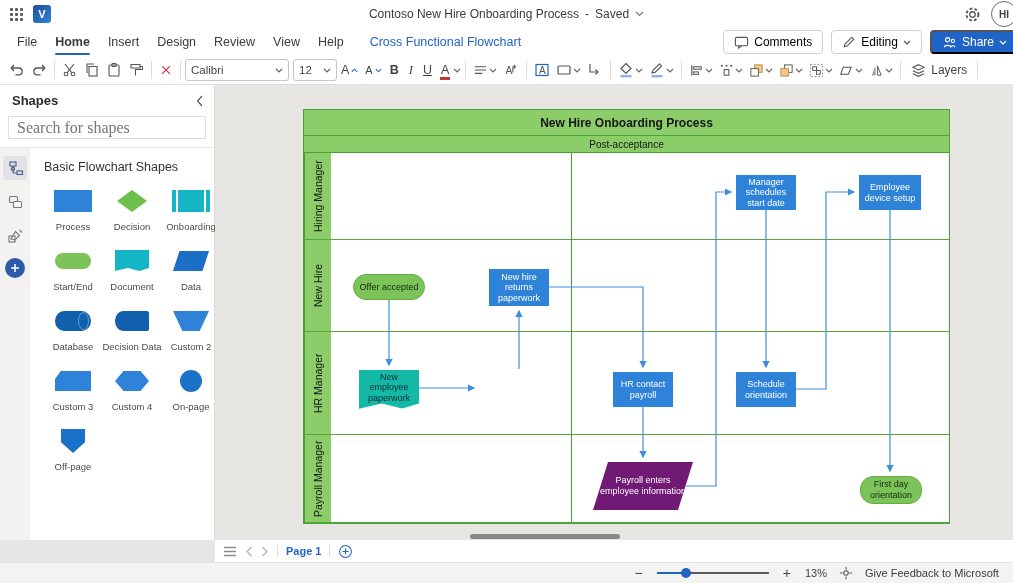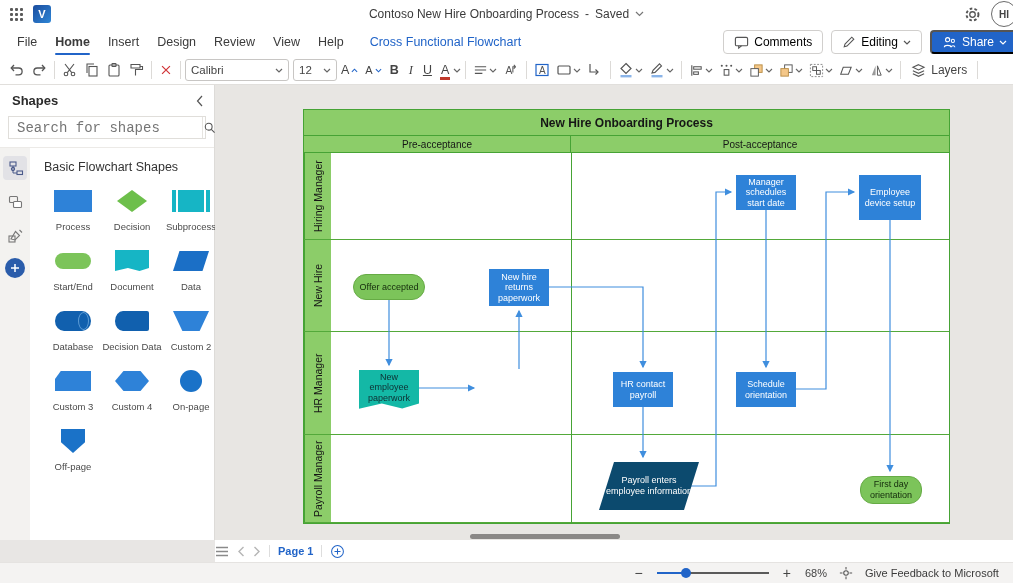--- a/index.html
+++ b/index.html
@@ -57,22 +57,22 @@
   .main { position:absolute; left:0; top:85px; width:1013px; height:455px; display:flex; }
 
   
   .panel { width:215px; background:#fff; border-right:1px solid #dddbd8; display:flex;
     flex-direction:column; flex:none; }
   .panel-head { display:flex; align-items:center; justify-content:space-between;
     padding:8px 10px 6px 12px; }
   .panel-title { font-size:13px; font-weight:bold; color:#2b2b2b; }
   .search-row { margin:2px 8px 8px 8px; height:23px; border:1px solid #e0deda;
     display:flex; align-items:center; background:#fff; }
-  .search-row input { flex:1; border:0; outline:0; font-size:14px; padding:0 8px;
-    font-family:Liberation Mono, monospace; color:#555; background:transparent; }
+  .search-row input { flex:1; border:0; outline:0; font-size:16px; padding:0 8px;
+    font-family:Liberation Serif, serif; color:#555; background:transparent; }
   .search-btn { width:26px; height:100%; display:flex; align-items:center; justify-content:center;
     border-left:1px solid #e6e4e0; cursor:pointer; }
   .panel-body { flex:1; display:flex; border-top:1px solid #eceae7; }
   .strip { width:30px; background:#f3f2f0; display:flex; flex-direction:column; align-items:center;
     padding-top:8px; gap:10px; flex:none; }
   .strip-btn { width:24px; height:24px; display:flex; align-items:center; justify-content:center;
     border-radius:4px; cursor:pointer; }
   .strip-btn.sel { background:#e2e2e6; }
   .add-circle { width:20px; height:20px; border-radius:50%; background:#2a5caa; color:#fff;
     display:flex; align-items:center; justify-content:center; font-size:13px; cursor:pointer; }
@@ -125,27 +125,27 @@
   .lane-area { flex:1; background:#fff; }
   .phase-divider { position:absolute; left:267px; top:0; bottom:0; width:0;
     border-left:1px solid #46a335; pointer-events:none; }
   .wires { position:absolute; left:0; top:0; pointer-events:none; }
   .dg-node { position:absolute; display:flex; align-items:center; justify-content:center;
     text-align:center; font-size:9px; line-height:1.18; padding:2px; cursor:pointer; }
   .n-blue { background:#2e82d8; color:#fff; }
   .n-green { background:#7cc45a; color:#142b0c; border-radius:13px; border:1px solid #66ab45; }
   .n-teal { background:#14b8a6; color:#0e2f33; }
   .n-doc { clip-path:polygon(0 0,100% 0,100% 84%,72% 96%,38% 84%,0 97%); padding-bottom:7px; }
-  .n-data { background:#0c4a6e; color:#fff; clip-path:polygon(15% 0,100% 0,85% 100%,0 100%);margin-left:6px; }
+  .n-data { background:#701a75; color:#fff; clip-path:polygon(15% 0,100% 0,85% 100%,0 100%); }
 
   
   .pagebar { position:absolute; left:0; top:540px; width:1013px; height:22px; background:#fff; }
   .pagebar .panel-fill { position:absolute; left:0; top:0; width:215px; height:100%; background:#e8e6e4; }
   .pagebar-inner { position:absolute; left:215px; right:0; top:0; height:100%; display:flex;
-    align-items:center; gap:8px; font-size:11px;text-align:right; }
+    align-items:center; gap:8px; padding-left:8px; font-size:11px;text-align:right; }
   .page-label { color:#2164c8; font-weight:bold; font-size:11px; cursor:pointer; }
   .pb-sep { width:1px; height:12px; background:#ddd; }
   .statusbar { position:absolute; left:0; top:562px; width:1013px; height:21px; background:#f4f3f2;
     border-top:1px solid #e5e3e1; display:flex; align-items:center; justify-content:flex-end;
     gap:12px; padding-right:0; font-size:11px; color:#444; }
   .zoomtrack { width:112px; height:2px; background:#5a5a5a; position:relative; cursor:pointer; }
   .zoomtrack .fill { position:absolute; left:0; top:0; height:2px; width:28px; background:#2164c8; }
   .zoomtrack .thumb { position:absolute; left:24px; top:-4px; width:10px; height:10px;
     border-radius:50%; background:#2164c8; }
   .zbtn { font-size:14px; color:#444; cursor:pointer; padding:0 2px; }
@@ -498,21 +498,21 @@
             <div class="shape-item">
                 <span class="thumb">
                   <span class="s-decision"></span>
                 </span>
                 <span class="shape-label">Decision</span>
               </div>
             <div class="shape-item">
                 <span class="thumb">
                   <span class="s-sub"></span>
                 </span>
-                <span class="shape-label">Subprocess</span>
+                <span class="shape-label">Onboarding</span>
               </div>
             <div class="shape-item">
                 <span class="thumb">
                   <span class="s-start"></span>
                 </span>
                 <span class="shape-label">Start/End</span>
               </div>
             <div class="shape-item">
                 <span class="thumb">
                   <span class="s-doc"></span>
@@ -569,21 +569,20 @@
               </div>
           </div>
         </div>
       </div>
     </div>
 
     <div class="canvas">
       <div class="diagram">
         <div class="dg-title">New Hire Onboarding Process</div>
         <div class="dg-phases">
-          <div class="dg-phase pre">Pre-acceptance</div>
           <div class="dg-phase post">Post-acceptance</div>
         </div>
         <div class="dg-body">
           <div class="lane" style="height:87px">
             <div class="lane-label">Hiring Manager</div>
             <div class="lane-area"></div>
           </div>
           <div class="lane" style="height:92px">
             <div class="lane-label">New Hire</div>
             <div class="lane-area"></div>
@@ -619,21 +618,21 @@
 
           <div class="dg-node n-green" style="left:49px;top:121px;width:72px;height:26px">
               <span>Offer accepted</span>
             </div>
           <div class="dg-node n-blue" style="left:185px;top:116px;width:60px;height:37px">
               <span>New hire returns paperwork</span>
             </div>
           <div class="dg-node n-blue" style="left:432px;top:22px;width:60px;height:35px">
               <span>Manager schedules start date</span>
             </div>
-          <div class="dg-node n-blue" style="left:555px;top:22px;width:62px;height:45px">
+          <div class="dg-node n-blue" style="left:555px;top:22px;width:62px;height:35px">
               <span>Employee device setup</span>
             </div>
           <div class="dg-node n-teal n-doc" style="left:55px;top:217px;width:60px;height:40px">
               <span>New employee paperwork</span>
             </div>
 
           <div class="dg-node n-blue" style="left:309px;top:219px;width:60px;height:35px">
               <span>HR contact payroll</span>
             </div>
           <div class="dg-node n-blue" style="left:432px;top:219px;width:60px;height:35px">
@@ -673,21 +672,21 @@
     </div>
   </div>
 
   <div class="statusbar">
     <span class="zbtn">−</span>
     <span class="zoomtrack">
       <span class="fill"></span>
       <span class="thumb"></span>
     </span>
     <span class="zbtn">+</span>
-    <span>68%</span>
+    <span>13%</span>
     <svg width="14" height="14" viewBox="0 0 16 16">
         <circle cx="8" cy="8" r="2.6" fill="none" stroke="#555" stroke-width="1.2"></circle>
         <path d="M8 1v3M8 12v3M1 8h3M12 8h3" stroke="#555" stroke-width="1.2"></path>
       </svg>
     <span class="feedback">Give Feedback to Microsoft</span>
   </div>
 
 </div>
 
 </body></html>

